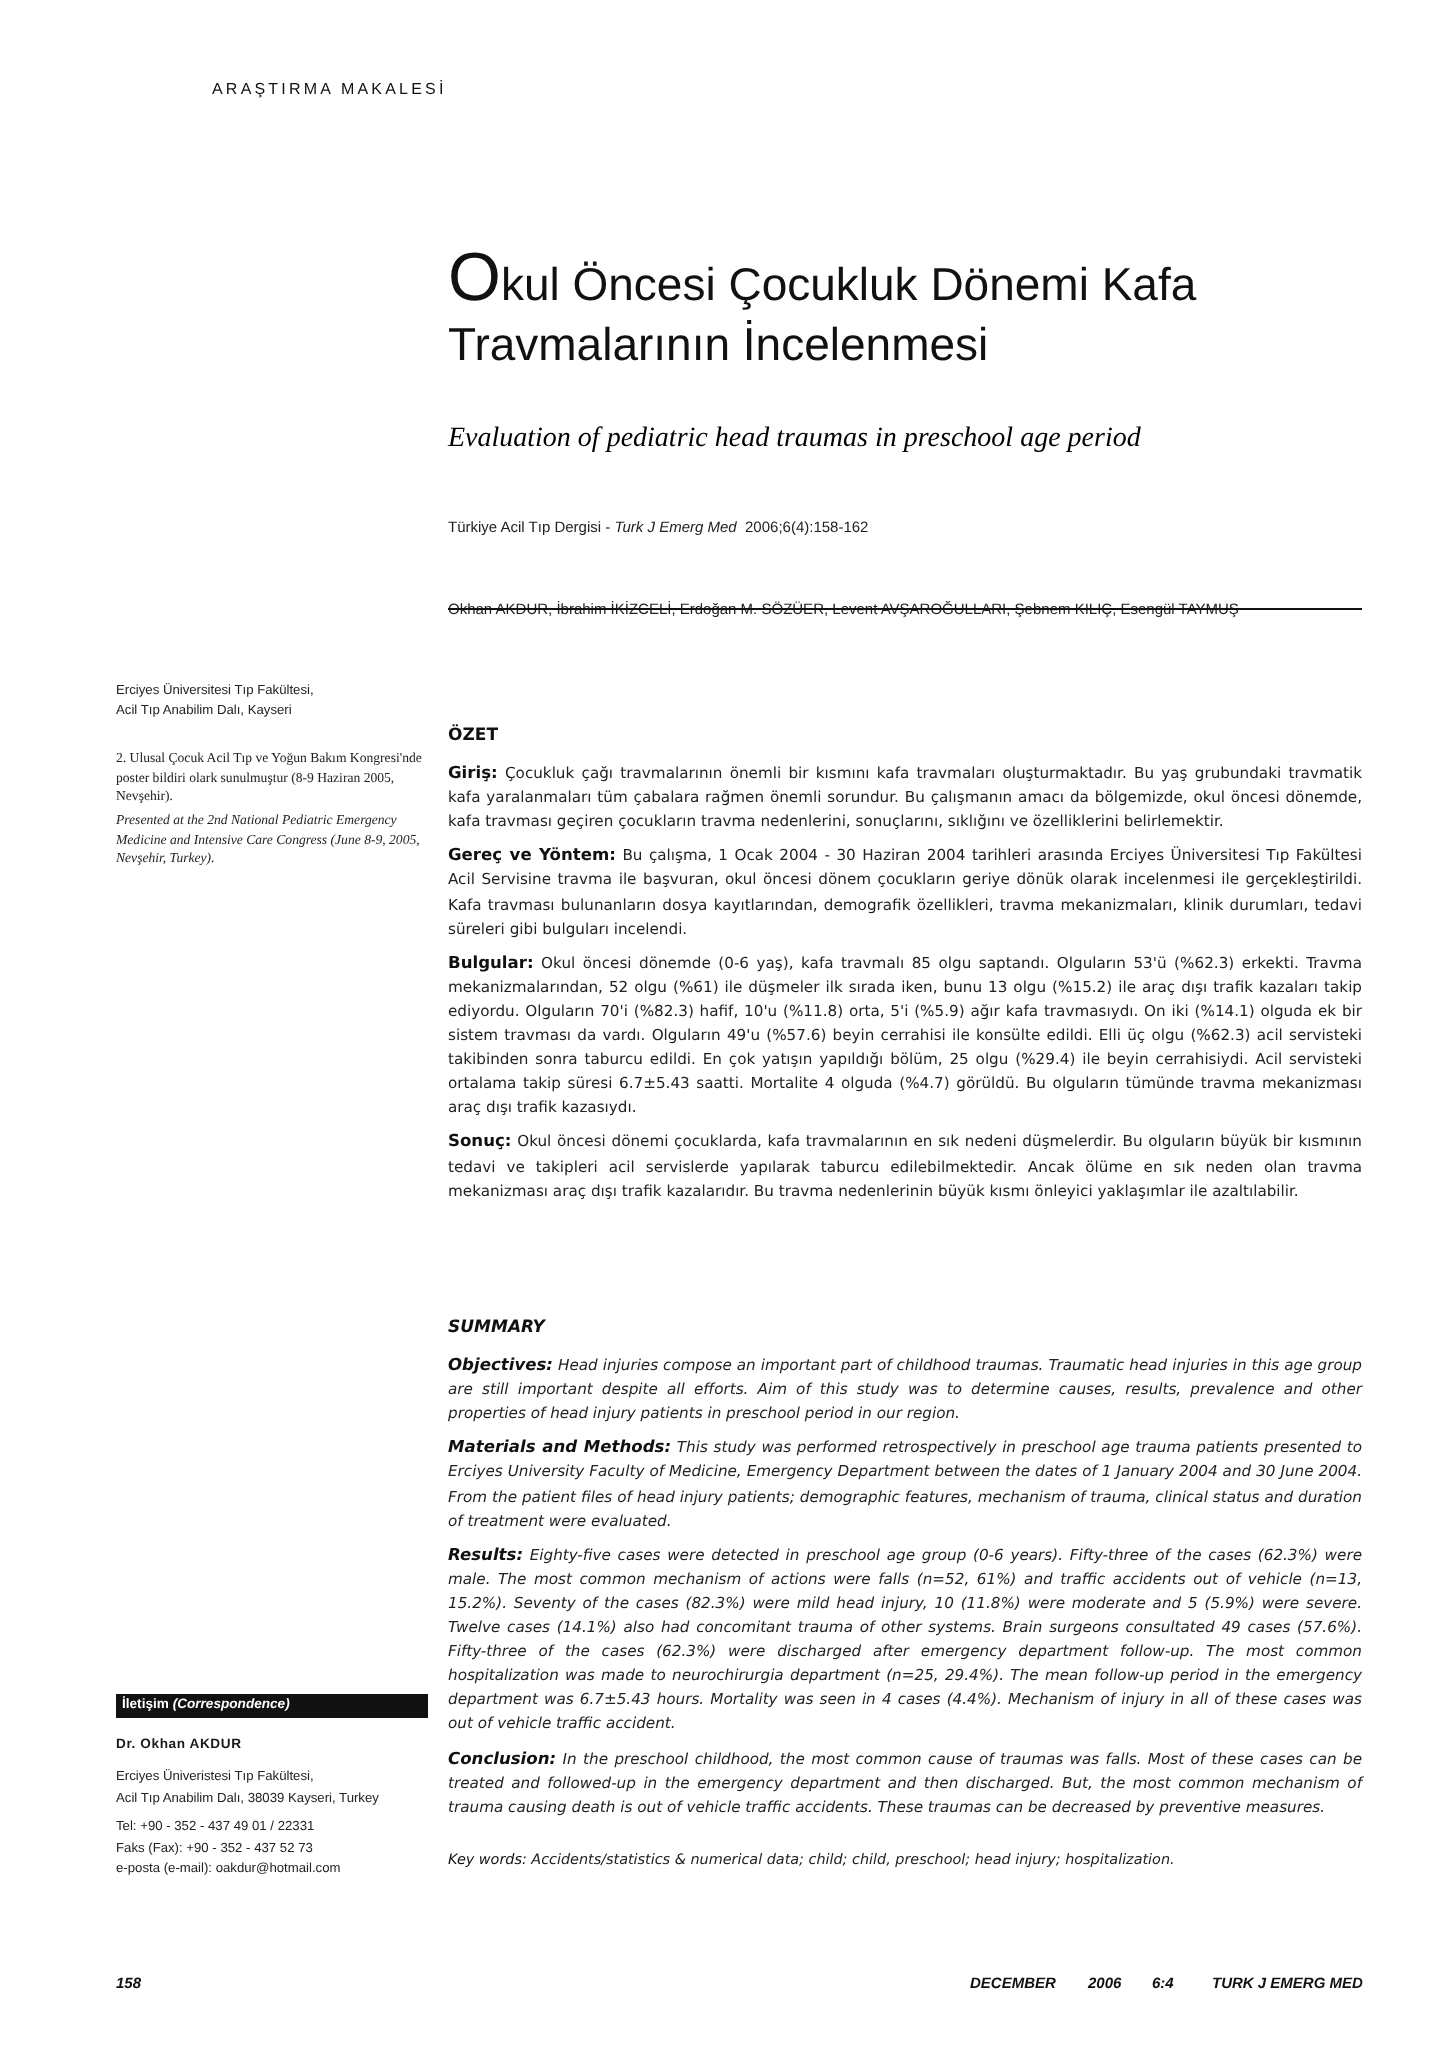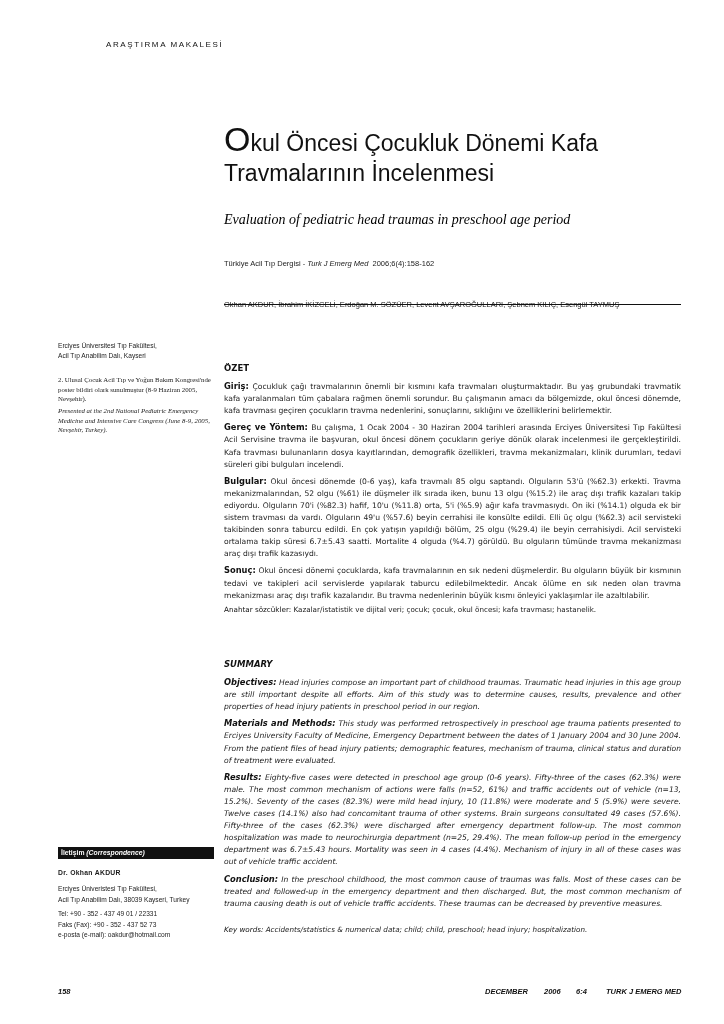--- a/index.html
+++ b/index.html
@@ -103,21 +103,20 @@
   <div>Faks (Fax): +90 - 352 - 437 52 73</div>
   <div>e-posta (e-mail): oakdur@hotmail.com</div>
 </div>
 
 <div class="abs abstract" style="top:340px">
   <div class="head">ÖZET</div>
   <p><b>Giriş:</b><span> Çocukluk çağı travmalarının önemli bir kısmını kafa travmaları oluşturmaktadır. Bu yaş grubundaki travmatik kafa yaralanmaları tüm çabalara rağmen önemli sorundur. Bu çalışmanın amacı da bölgemizde, okul öncesi dönemde, kafa travması geçiren çocukların travma nedenlerini, sonuçlarını, sıklığını ve özelliklerini belirlemektir.</span></p>
   <p><b>Gereç ve Yöntem:</b><span> Bu çalışma, 1 Ocak 2004 - 30 Haziran 2004 tarihleri arasında Erciyes Üniversitesi Tıp Fakültesi Acil Servisine travma ile başvuran, okul öncesi dönem çocukların geriye dönük olarak incelenmesi ile gerçekleştirildi. Kafa travması bulunanların dosya kayıtlarından, demografik özellikleri, travma mekanizmaları, klinik durumları, tedavi süreleri gibi bulguları incelendi.</span></p>
   <p><b>Bulgular:</b><span> Okul öncesi dönemde (0-6 yaş), kafa travmalı 85 olgu saptandı. Olguların 53'ü (%62.3) erkekti. Travma mekanizmalarından, 52 olgu (%61) ile düşmeler ilk sırada iken, bunu 13 olgu (%15.2) ile araç dışı trafik kazaları takip ediyordu. Olguların 70'i (%82.3) hafif, 10'u (%11.8) orta, 5'i (%5.9) ağır kafa travmasıydı. On iki (%14.1) olguda ek bir sistem travması da vardı. Olguların 49'u (%57.6) beyin cerrahisi ile konsülte edildi. Elli üç olgu (%62.3) acil servisteki takibinden sonra taburcu edildi. En çok yatışın yapıldığı bölüm, 25 olgu (%29.4) ile beyin cerrahisiydi. Acil servisteki ortalama takip süresi 6.7±5.43 saatti. Mortalite 4 olguda (%4.7) görüldü. Bu olguların tümünde travma mekanizması araç dışı trafik kazasıydı.</span></p>
   <p style="margin-bottom:2px"><b>Sonuç:</b><span> Okul öncesi dönemi çocuklarda, kafa travmalarının en sık nedeni düşmelerdir. Bu olguların büyük bir kısmının tedavi ve takipleri acil servislerde yapılarak taburcu edilebilmektedir. Ancak ölüme en sık neden olan travma mekanizması araç dışı trafik kazalarıdır. Bu travma nedenlerinin büyük kısmı önleyici yaklaşımlar ile azaltılabilir.</span></p>
-  <p style="font-size:7.2px"><span class="kw-label">Anahtar sözcükler:</span><span> Kazalar/istatistik ve dijital veri; çocuk; çocuk, okul öncesi; kafa travması; hastanelik.</span></p>
 </div>
 
 <div class="abs abstract en" style="top:636px">
   <div class="head">SUMMARY</div>
   <p><b>Objectives:</b><span> Head injuries compose an important part of childhood traumas. Traumatic head injuries in this age group are still important despite all efforts. Aim of this study was to determine causes, results, prevalence and other properties of head injury patients in preschool period in our region.</span></p>
   <p><b>Materials and Methods:</b><span> This study was performed retrospectively in preschool age trauma patients presented to Erciyes University Faculty of Medicine, Emergency Department between the dates of 1 January 2004 and 30 June 2004. From the patient files of head injury patients; demographic features, mechanism of trauma, clinical status and duration of treatment were evaluated.</span></p>
   <p><b>Results:</b><span> Eighty-five cases were detected in preschool age group (0-6 years). Fifty-three of the cases (62.3%) were male. The most common mechanism of actions were falls (n=52, 61%) and traffic accidents out of vehicle (n=13, 15.2%). Seventy of the cases (82.3%) were mild head injury, 10 (11.8%) were moderate and 5 (5.9%) were severe. Twelve cases (14.1%) also had concomitant trauma of other systems. Brain surgeons consultated 49 cases (57.6%). Fifty-three of the cases (62.3%) were discharged after emergency department follow-up. The most common hospitalization was made to neurochirurgia department (n=25, 29.4%). The mean follow-up period in the emergency department was 6.7±5.43 hours. Mortality was seen in 4 cases (4.4%). Mechanism of injury in all of these cases was out of vehicle traffic accident.</span></p>
   <p style="margin-bottom:14px"><b>Conclusion:</b><span> In the preschool childhood, the most common cause of traumas was falls. Most of these cases can be treated and followed-up in the emergency department and then discharged. But, the most common mechanism of trauma causing death is out of vehicle traffic accidents. These traumas can be decreased by preventive measures.</span></p>
   <p style="font-size:7.2px"><span class="kw-label">Key words:</span><span> Accidents/statistics &amp; numerical data; child; child, preschool; head injury; hospitalization.</span></p>
 </div>

